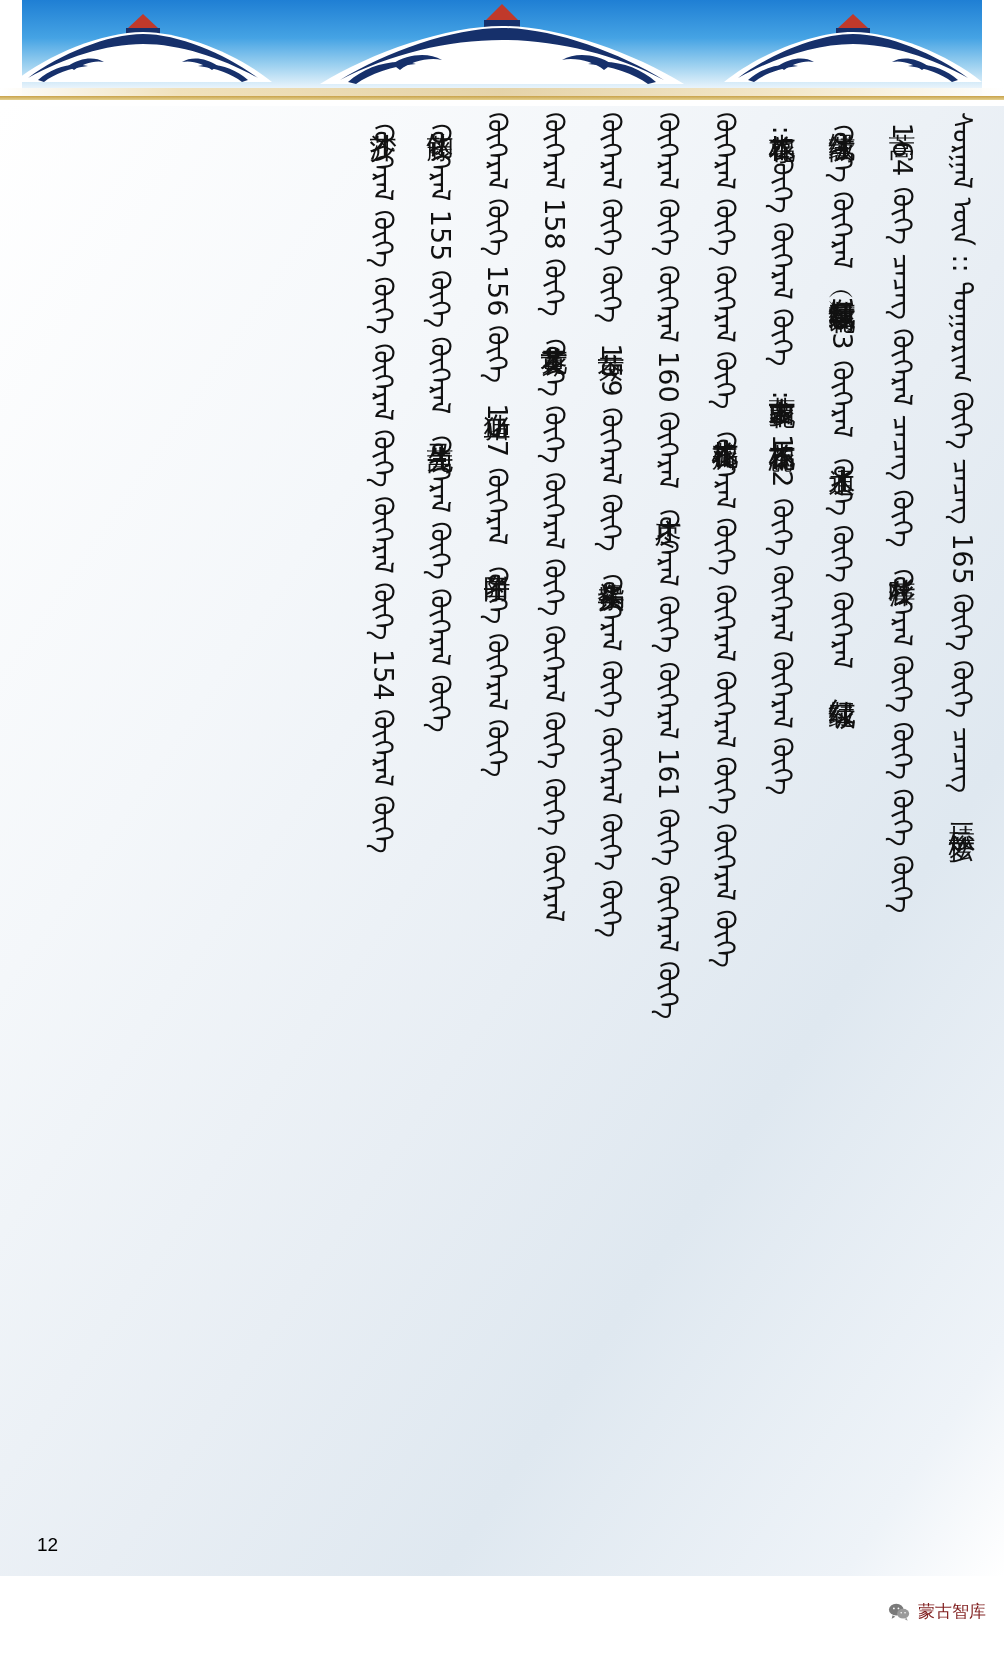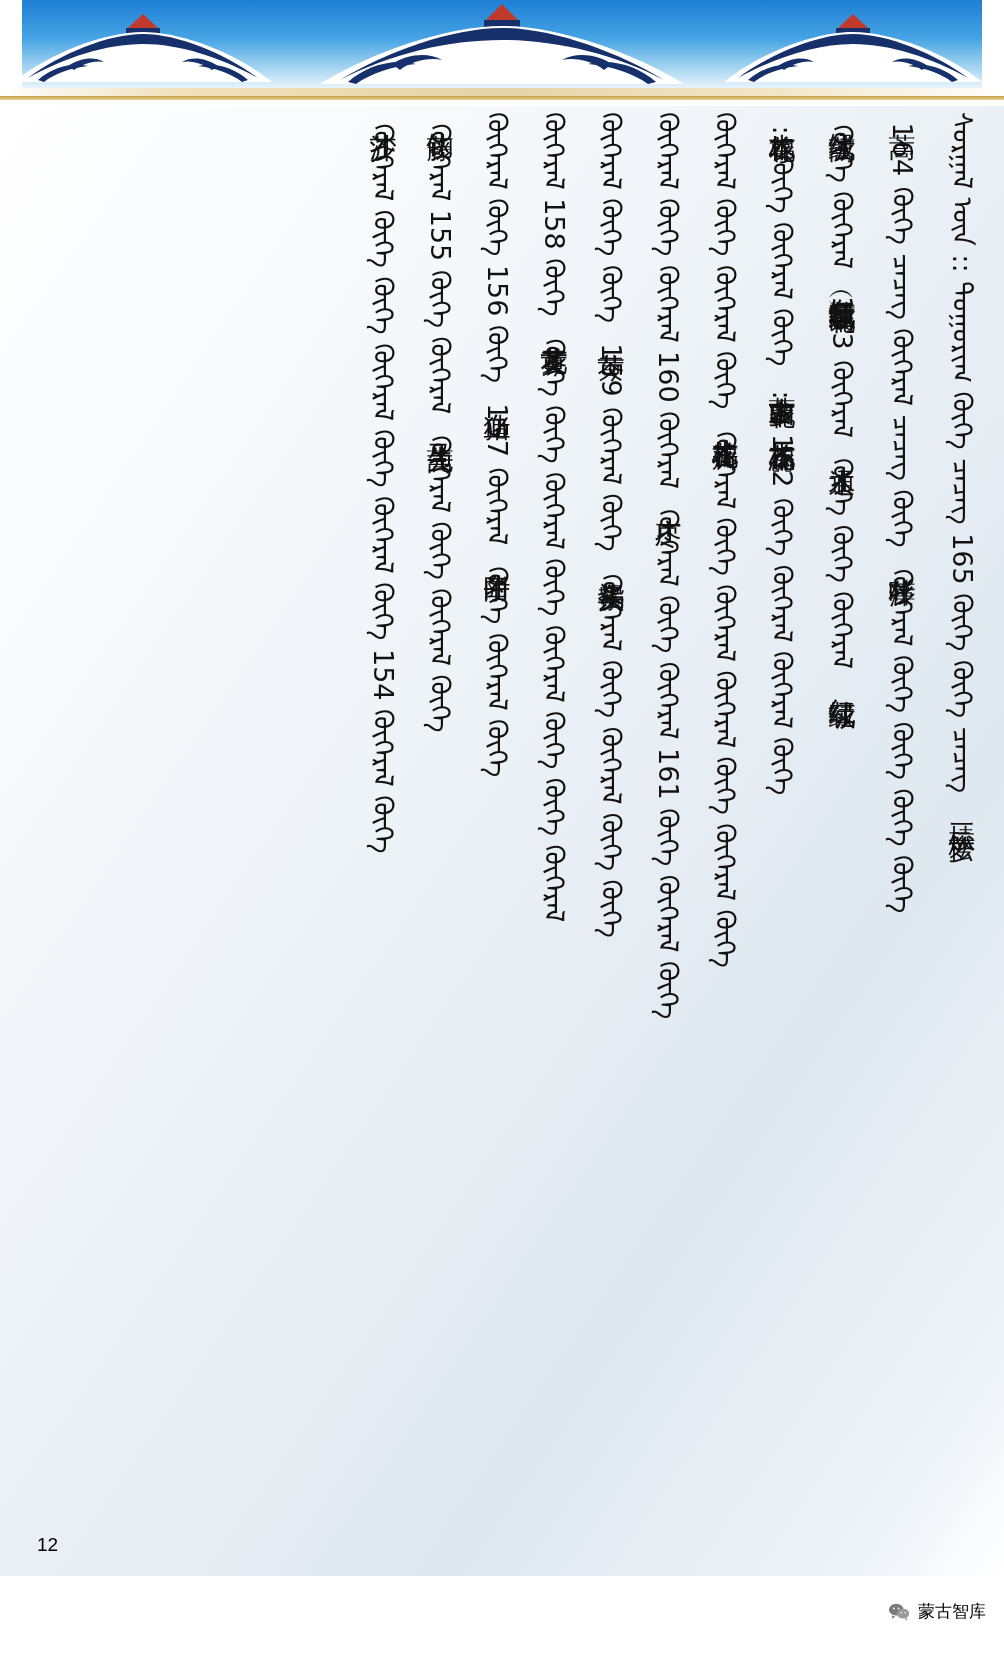--- a/index.html
+++ b/index.html
@@ -123,21 +123,21 @@
     margin-left: 23px;
   }
   .brand {
     position: absolute;
     right: 18px;
     top: 1600px;
     display: flex;
     align-items: center;
     gap: 8px;
     font-size: 17px;
-    color: #000000;
+    color: #7f1d1d;
     font-family: "Liberation Sans", sans-serif;
   }
   .brand .wechat-icon {
     width: 22px;
     height: 19px;
     display: inline-block;
   }
 </style>
 </head>
 <body>

